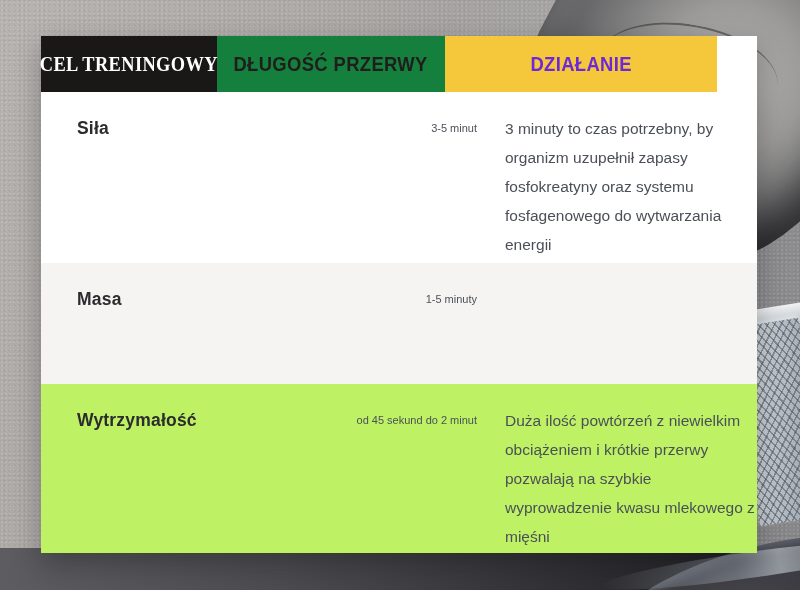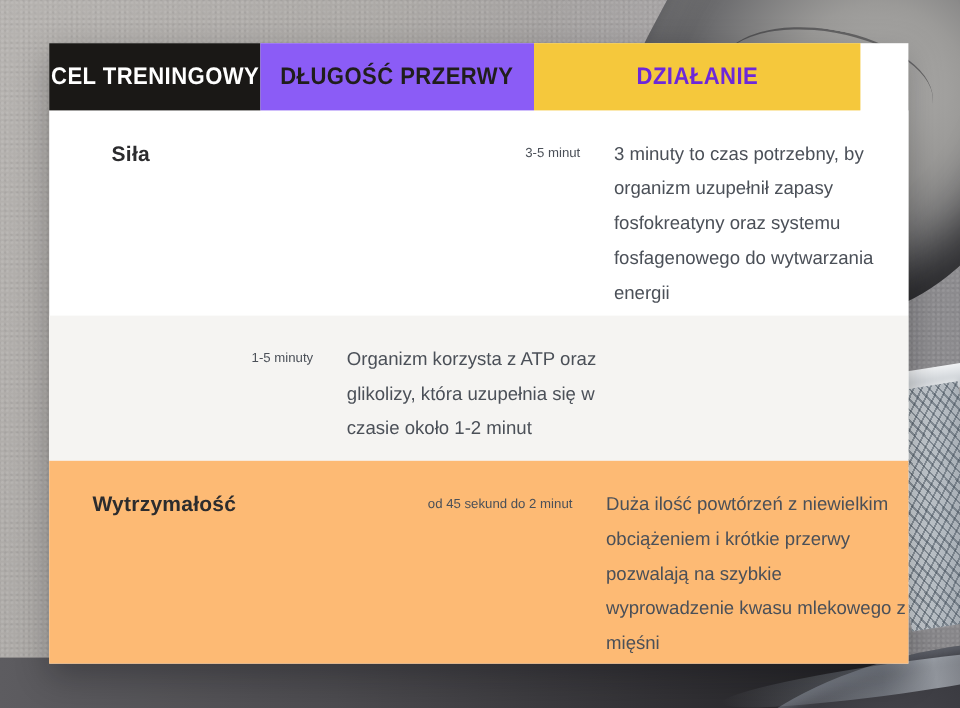--- a/index.html
+++ b/index.html
@@ -71,25 +71,25 @@
     position:absolute;left:41px;top:36px;width:716px;height:517px;
     background:#ffffff;
     box-shadow:0 10px 26px rgba(10,10,12,.30);
   }
   .header-row{display:flex;height:56px;}
   .h-cell{display:flex;align-items:center;justify-content:center;height:56px;}
   .h-cell span{
     font-weight:bold;font-size:20px;letter-spacing:.4px;
     transform:scaleX(.92);white-space:nowrap;
   }
-  .h-0{width:176px;color:#ffffff;}
+  .h-0{width:176px;color:#ffffff;font-family:Liberation Serif, serif;}
   .h-1{width:228px;color:#201e1c;}
   .h-2{width:272px;color:#201e1c;}
   .t-row{display:flex;align-items:stretch;}
-  .row-0{height:171px;margin-left:16px;}
+  .row-0{height:171px;}
   .row-1{height:121px;}
   .row-2{height:169px;}
   .c{box-sizing:border-box;padding-top:22px;line-height:29px;}
   .c-goal{width:216px;padding-left:36px;padding-right:8px;font-weight:bold;font-size:17.5px;color:#2c2c2e;letter-spacing:.2px;}
   .c-dur{width:228px;padding-left:29px;padding-right:8px;font-size:11px;color:#4b5058;text-align:right;}
   .c-act{width:272px;padding-left:20px;padding-right:0;font-size:15.5px;color:#4b5058;}
 </style>
 </head>
 <body>
 
@@ -106,38 +106,38 @@
 <div class="floor"></div>
 <div class="plate"></div>
 <div class="plate-shine"></div>
 
 <div class="table-card">
 
   <div class="header-row">
     <div class="h-cell h-0" style="background: rgb(26, 24, 22); color: rgb(255, 255, 255);">
       <span>CEL TRENINGOWY</span>
     </div>
-    <div class="h-cell h-1" style="background: #8b5cf6; color: rgb(32, 30, 28);">
+    <div class="h-cell h-1" style="background: #15803d; color: rgb(32, 30, 28);">
       <span>DŁUGOŚĆ PRZERWY</span>
     </div>
     <div class="h-cell h-2" style="background: rgb(245, 200, 60); color: #6d28d9;">
       <span>DZIAŁANIE</span>
     </div>
   </div>
 
   <div class="t-row row-0" style="background: rgb(255, 255, 255);">
     <div class="c c-goal">Siła</div>
     <div class="c c-dur">3-5 minut</div>
     <div class="c c-act">3 minuty to czas potrzebny, by organizm uzupełnił zapasy fosfokreatyny oraz systemu fosfagenowego do wytwarzania energii</div>
   </div>
 
   <div class="t-row row-1" style="background: rgb(245, 244, 242);">
+    <div class="c c-goal">Masa</div>
     <div class="c c-dur">1-5 minuty</div>
-    <div class="c c-act">Organizm korzysta z ATP oraz glikolizy, która uzupełnia się w czasie około 1-2 minut</div>
   </div>
 
-  <div class="t-row row-2" style="background: #fdba74;">
+  <div class="t-row row-2" style="background: #bef264;">
     <div class="c c-goal">Wytrzymałość</div>
     <div class="c c-dur">od 45 sekund do 2 minut</div>
     <div class="c c-act">Duża ilość powtórzeń z niewielkim obciążeniem i krótkie przerwy pozwalają na szybkie wyprowadzenie kwasu mlekowego z mięśni</div>
   </div>
 
 </div>
 
 </body></html>

